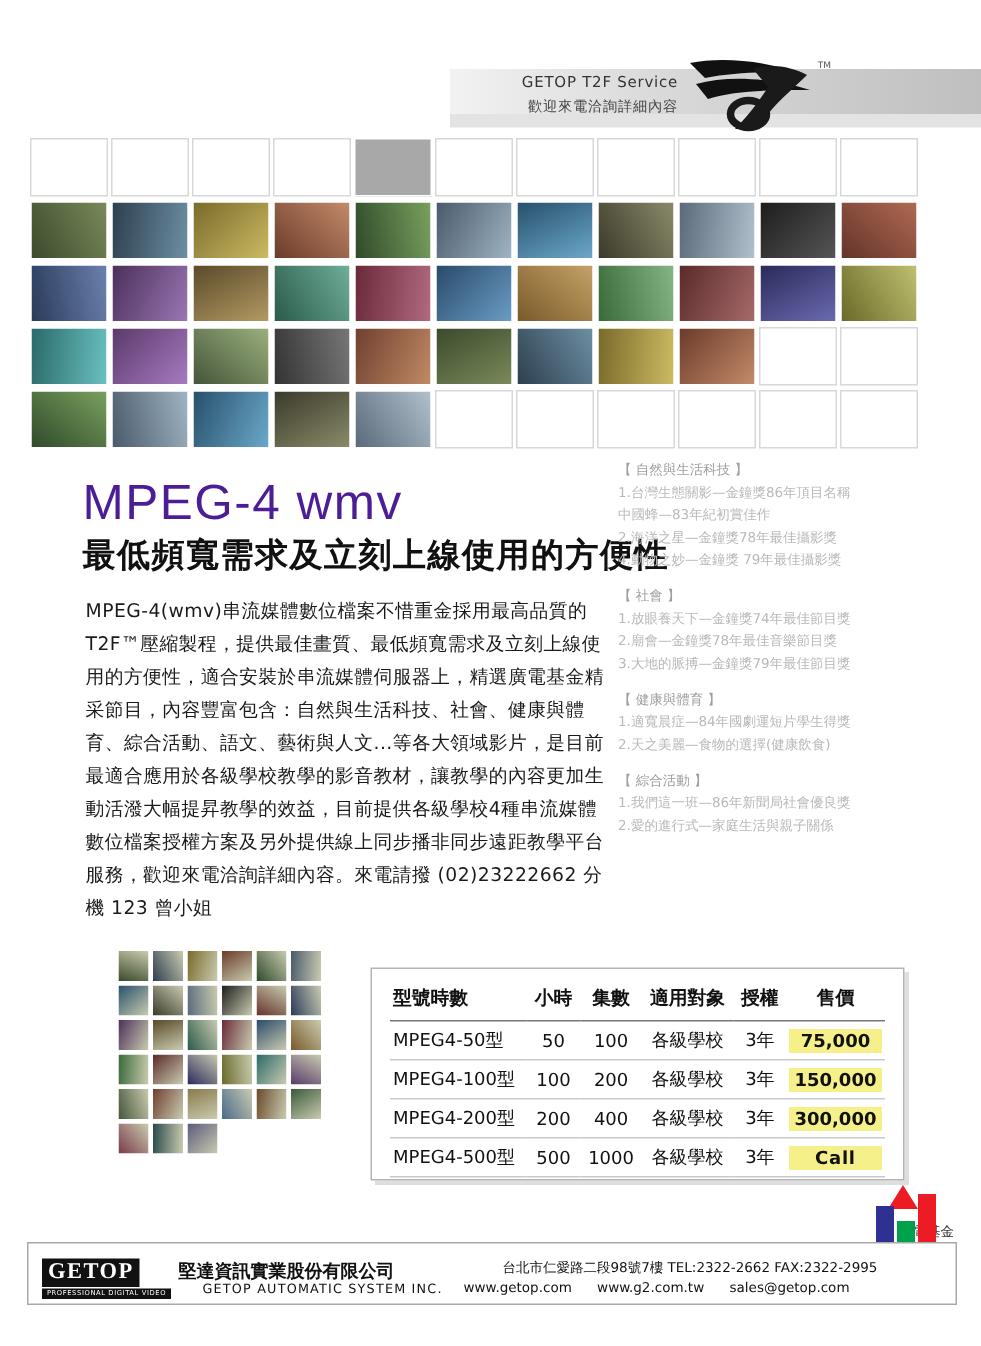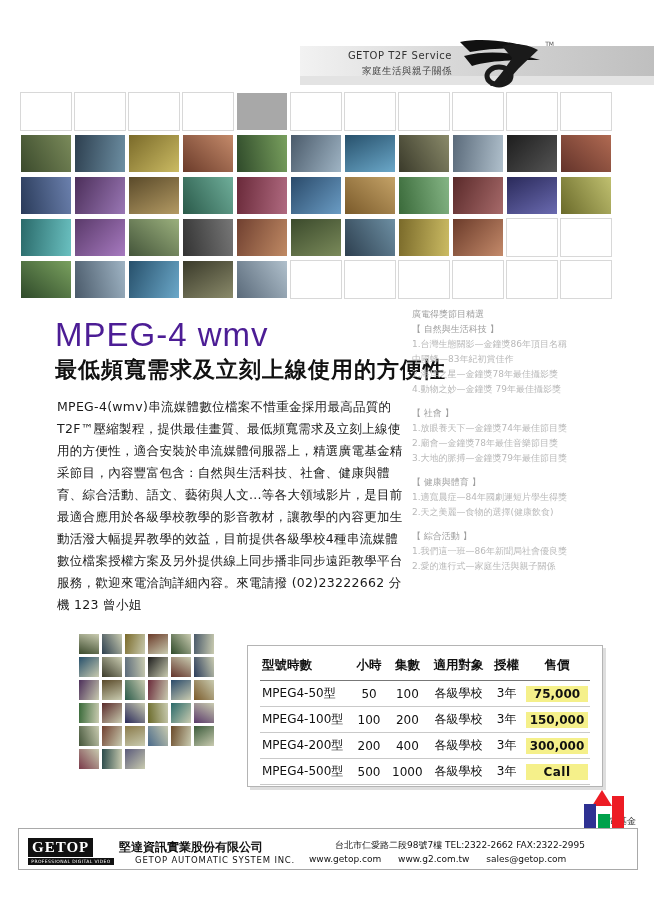--- a/index.html
+++ b/index.html
@@ -302,21 +302,21 @@
 </style>
 </head>
 <body>
 
 <div class="page">
 
   <div class="header">
     <div class="header-bar"></div>
     <div class="header-bar2"></div>
     <div class="service-title">GETOP T2F Service</div>
-    <div class="service-sub">家庭生活與親子關係</div>
+    <div class="service-sub">歡迎來電洽詢詳細內容</div>
     <div class="t2f-logo">
       <svg width="100" height="52" viewBox="0 0 100 52">
         <path d="M6,6 C26,2 52,4 78,12 C60,12 36,12 16,16 Z" fill="#111"></path>
         <path d="M10,20 C32,14 60,16 86,24 C62,24 36,24 18,30 Z" fill="#111"></path>
         <path d="M48,10 C58,6 74,8 84,14 C76,22 66,30 58,40 C52,46 44,50 36,50 C44,42 52,32 58,22 Z" fill="#1a1a1a"></path>
         <ellipse cx="45" cy="40" rx="12" ry="9" fill="none" stroke="#1a1a1a" stroke-width="5"></ellipse>
       </svg>
       <span class="tm">TM</span>
     </div>
   </div>
@@ -380,21 +380,20 @@
     </div>
 
   <div class="headline">MPEG-4  wmv</div>
   <div class="subheadline">最低頻寬需求及立刻上線使用的方便性</div>
 
   <div class="bodycopy">
     <p>MPEG-4(wmv)串流媒體數位檔案不惜重金採用最高品質的T2F™壓縮製程，提供最佳畫質、最低頻寬需求及立刻上線使用的方便性，適合安裝於串流媒體伺服器上，精選廣電基金精采節目，內容豐富包含：自然與生活科技、社會、健康與體育、綜合活動、語文、藝術與人文...等各大領域影片，是目前最適合應用於各級學校教學的影音教材，讓教學的內容更加生動活潑大幅提昇教學的效益，目前提供各級學校4種串流媒體數位檔案授權方案及另外提供線上同步播非同步遠距教學平台服務，歡迎來電洽詢詳細內容。來電請撥 (02)23222662 分機 123 曾小姐</p>
   </div>
 
   <div class="awards">
-    <div class="hd">廣電得獎節目精選</div>
     <div id="awards-groups">
         <div class="grp">
           <div class="hd">【 自然與生活科技 】</div>
           <div class="item">1.台灣生態關影—金鐘獎86年頂目名稱</div>
           <div class="item">中國蜂—83年紀初賞佳作</div>
           <div class="item">2.海洋之星—金鐘獎78年最佳攝影獎</div>
           <div class="item">4.動物之妙—金鐘獎 79年最佳攝影獎</div>
         </div>
         <div class="grp">
           <div class="hd">【 社會 】</div>

